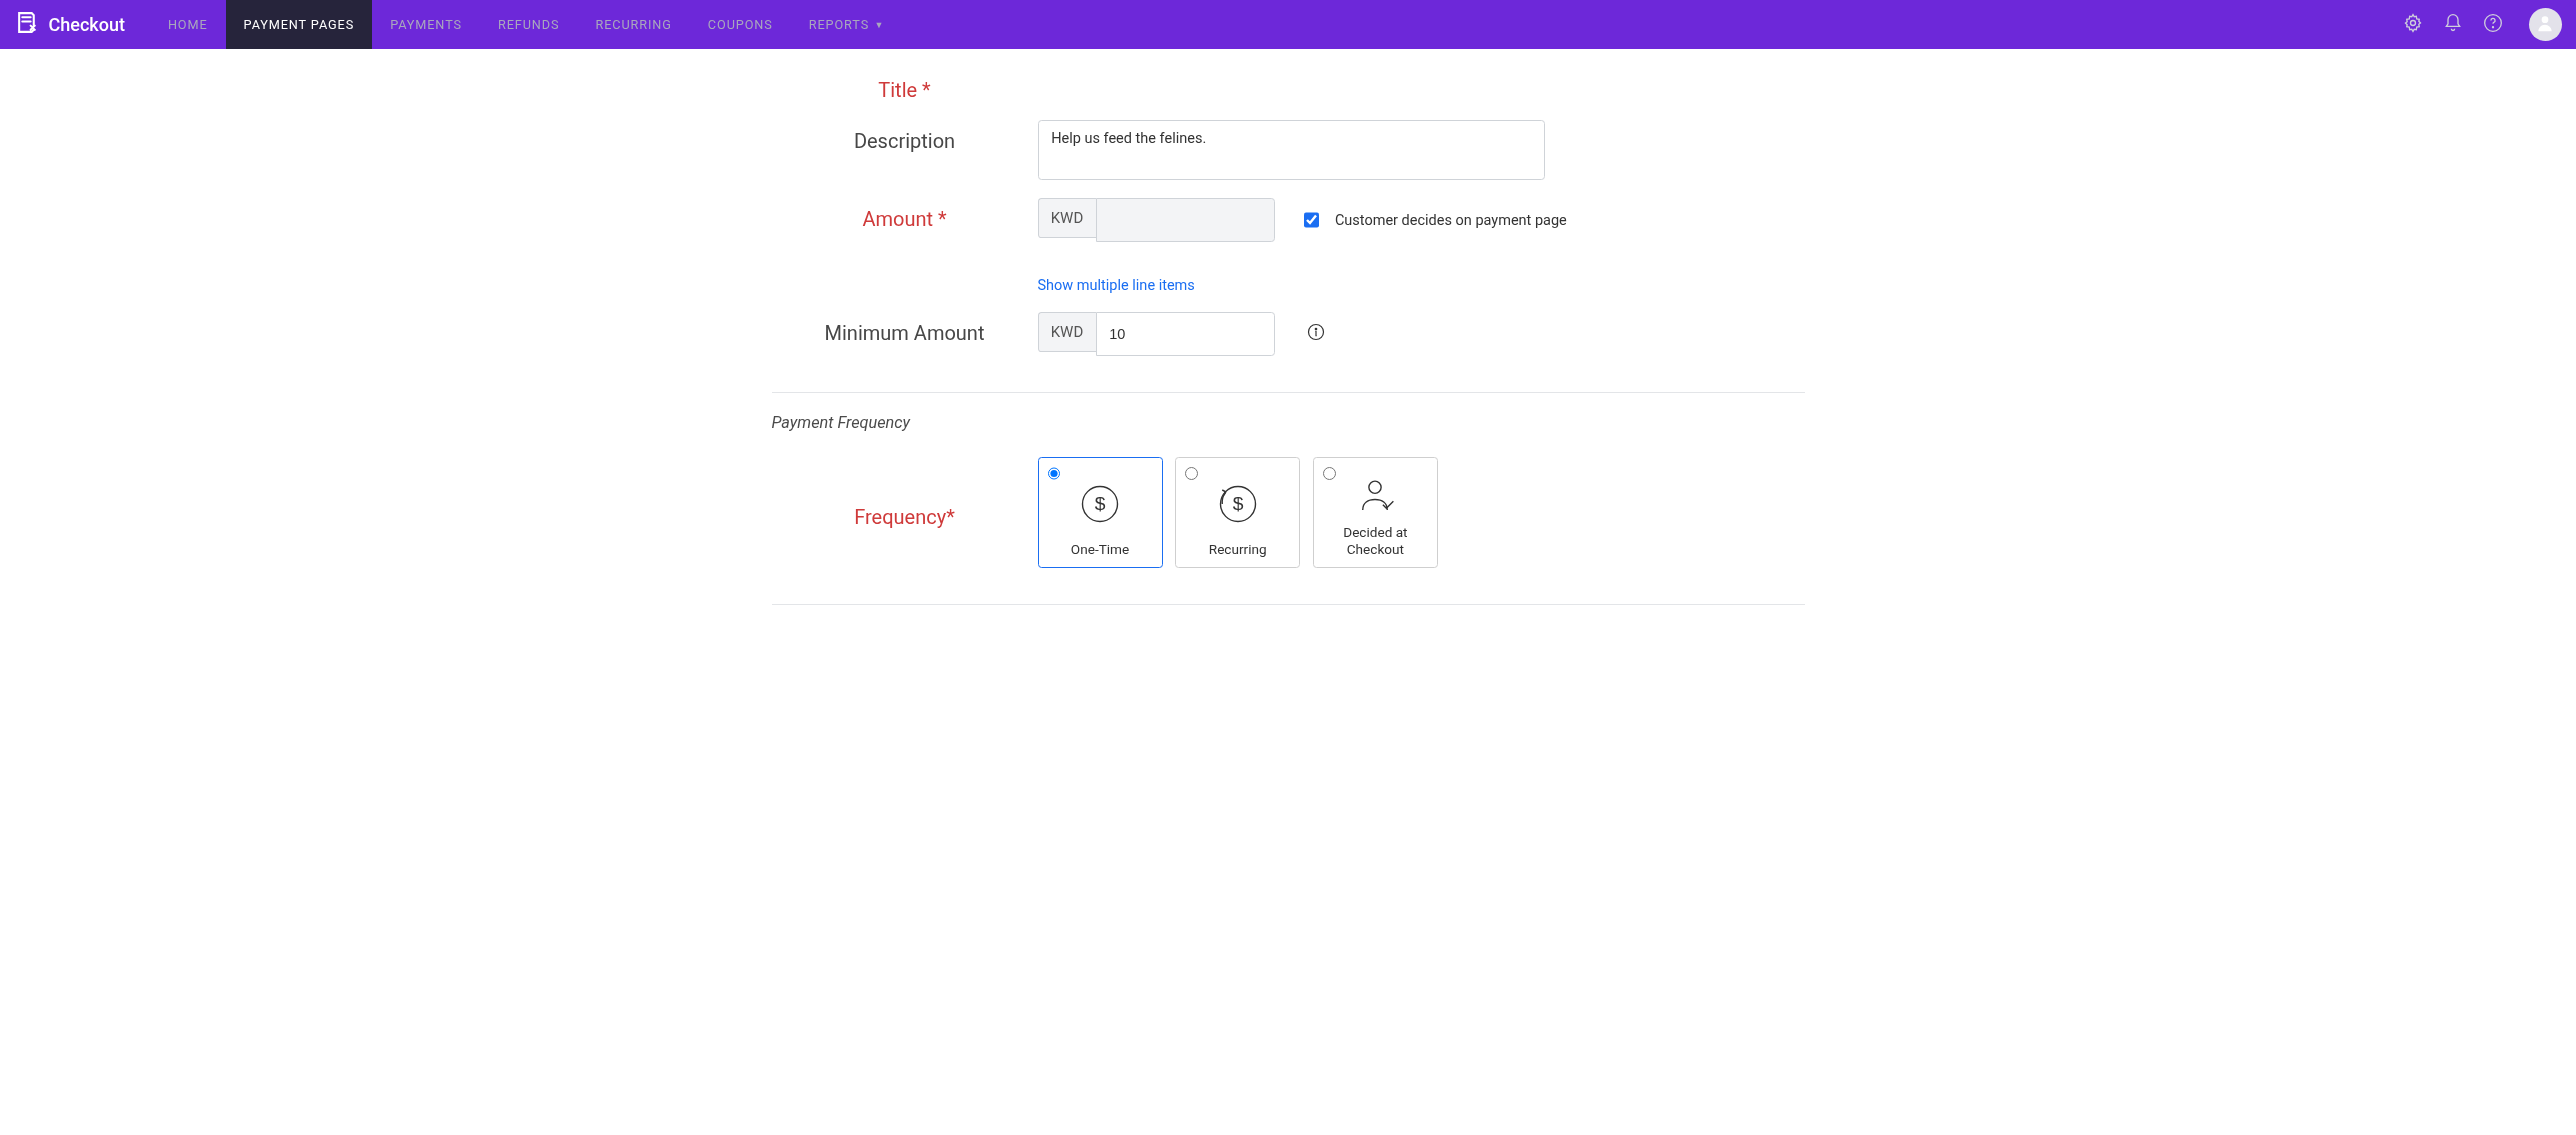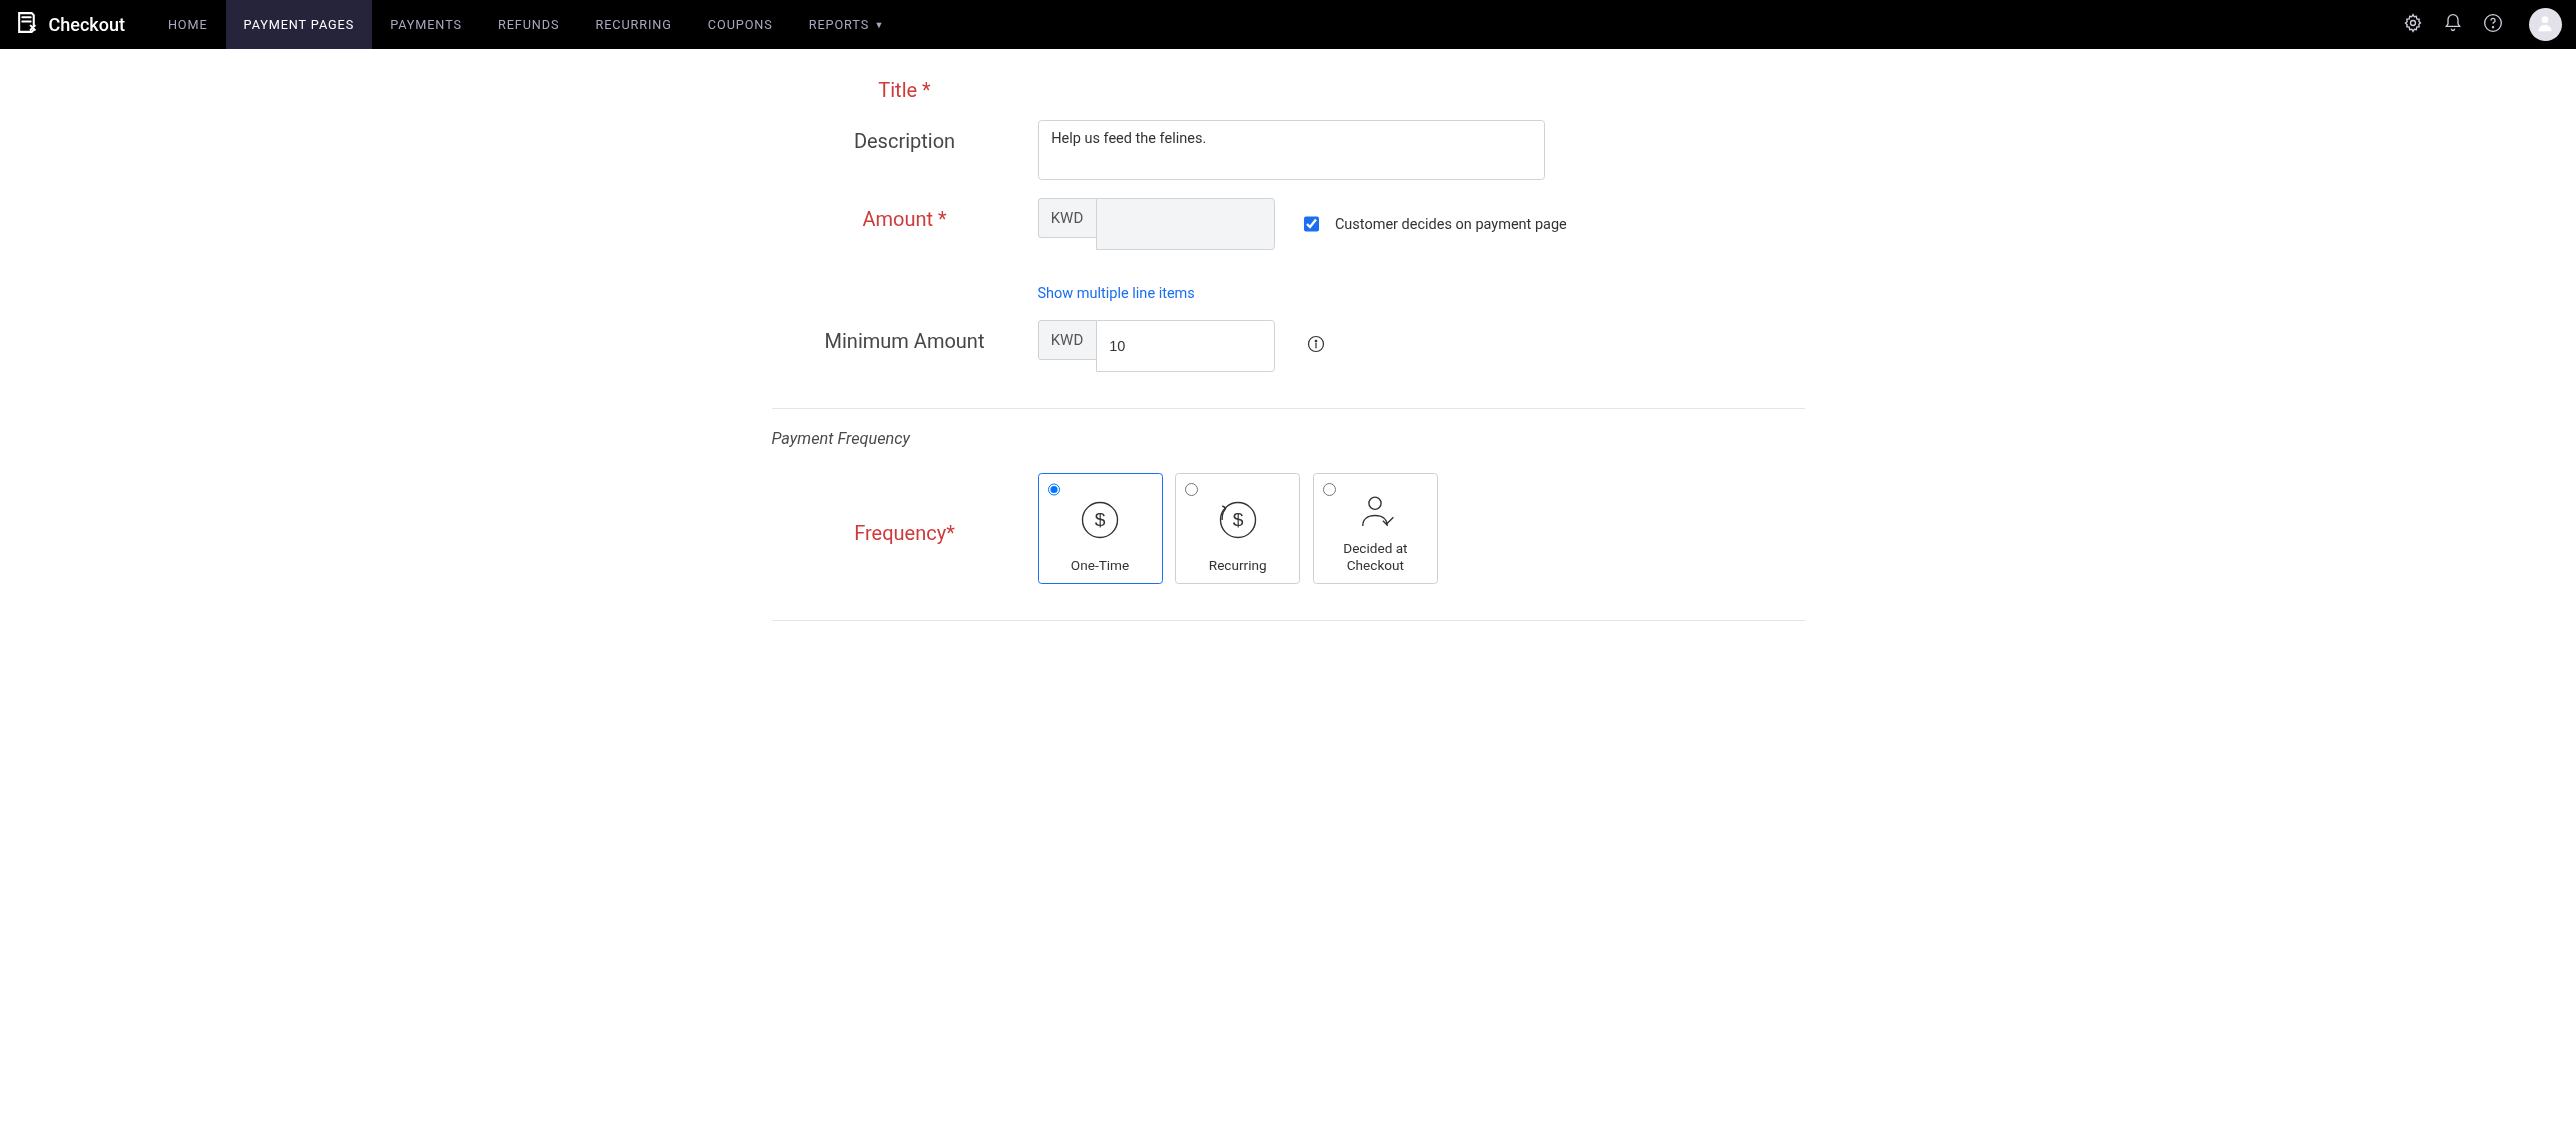--- a/index.html
+++ b/index.html
@@ -5,21 +5,21 @@
   * { box-sizing: border-box; margin: 0; padding: 0; }
   body {
     font-family: -apple-system, BlinkMacSystemFont, "Segoe UI", Roboto, Helvetica, Arial, sans-serif;
     font-size: 14.5px;
     color: #333;
     background: #fff;
   }
 
   
   .topbar {
-    background: #000000;
+    background: #6d28d9;
     height: 49px;
     display: flex;
     align-items: center;
     padding: 0 14.5px 0 14.5px;
     color: #cfcddc;
   }
   .brand {
     display: flex;
     align-items: center;
     gap: 9px;
@@ -133,21 +133,21 @@
     border-right: none;
     border-radius: 3.6px 0 0 3.6px;
     display: flex;
     align-items: center;
     justify-content: center;
     font-size: 15px;
     color: #555;
   }
   .amount-input {
     width: 179px;
-    height: 52px;
+    height: 44px;
     border: 0.9px solid #cfd3d8;
     border-radius: 0 3.6px 3.6px 0;
     padding: 0 12.7px;
     font-size: 14.5px;
     color: #333;
   }
   .amount-input.disabled {
     background: #f3f4f6;
     color: #888;
   }

